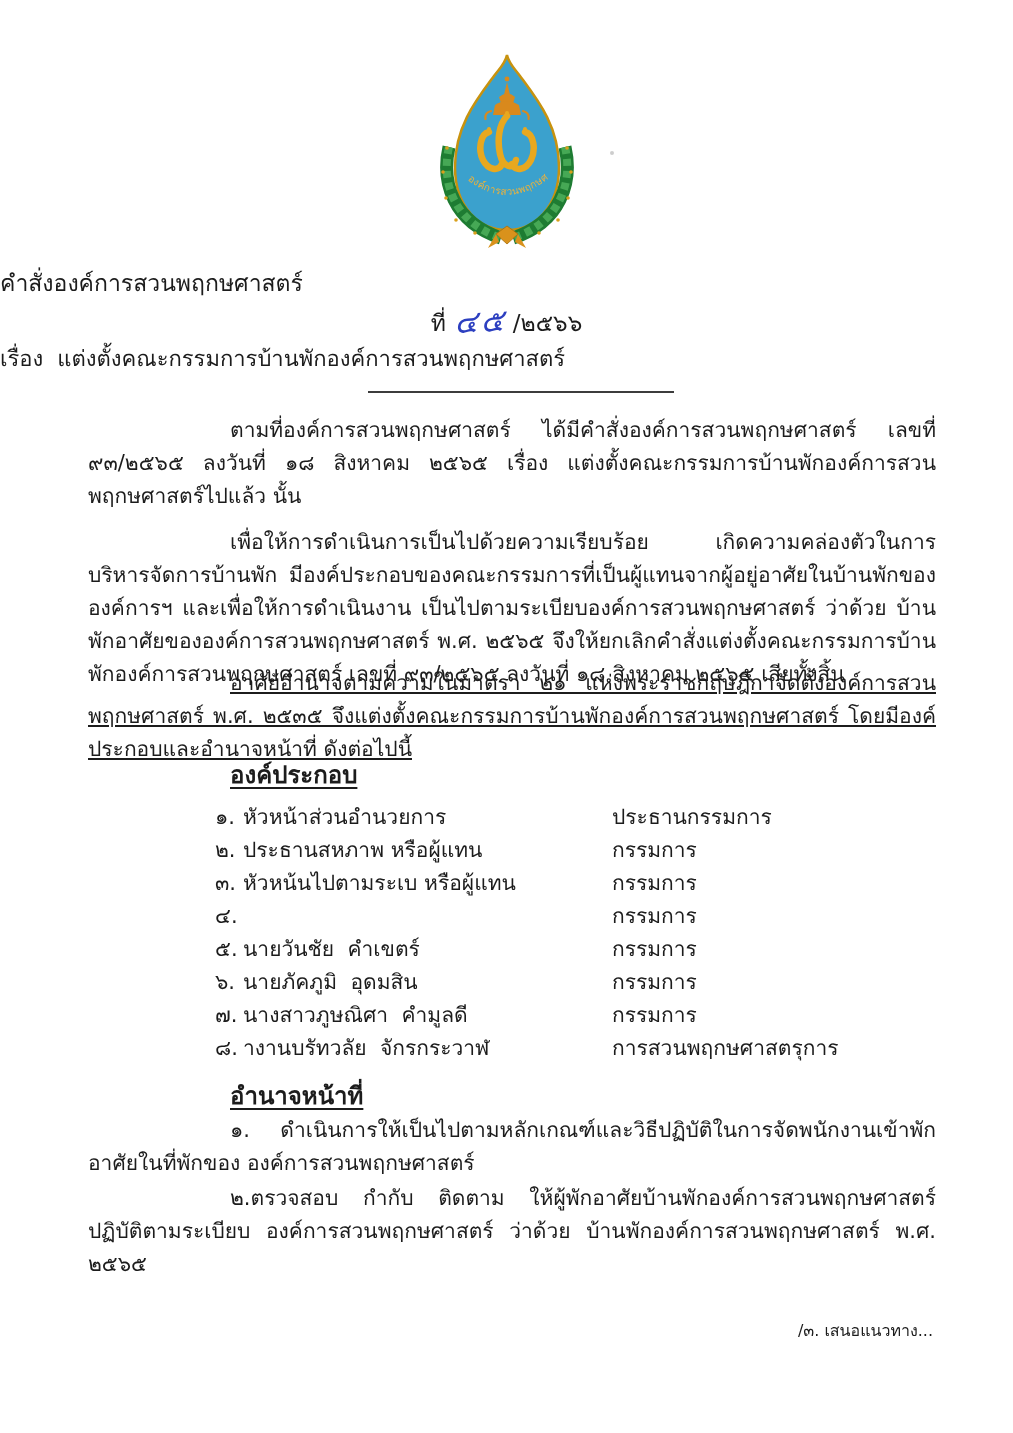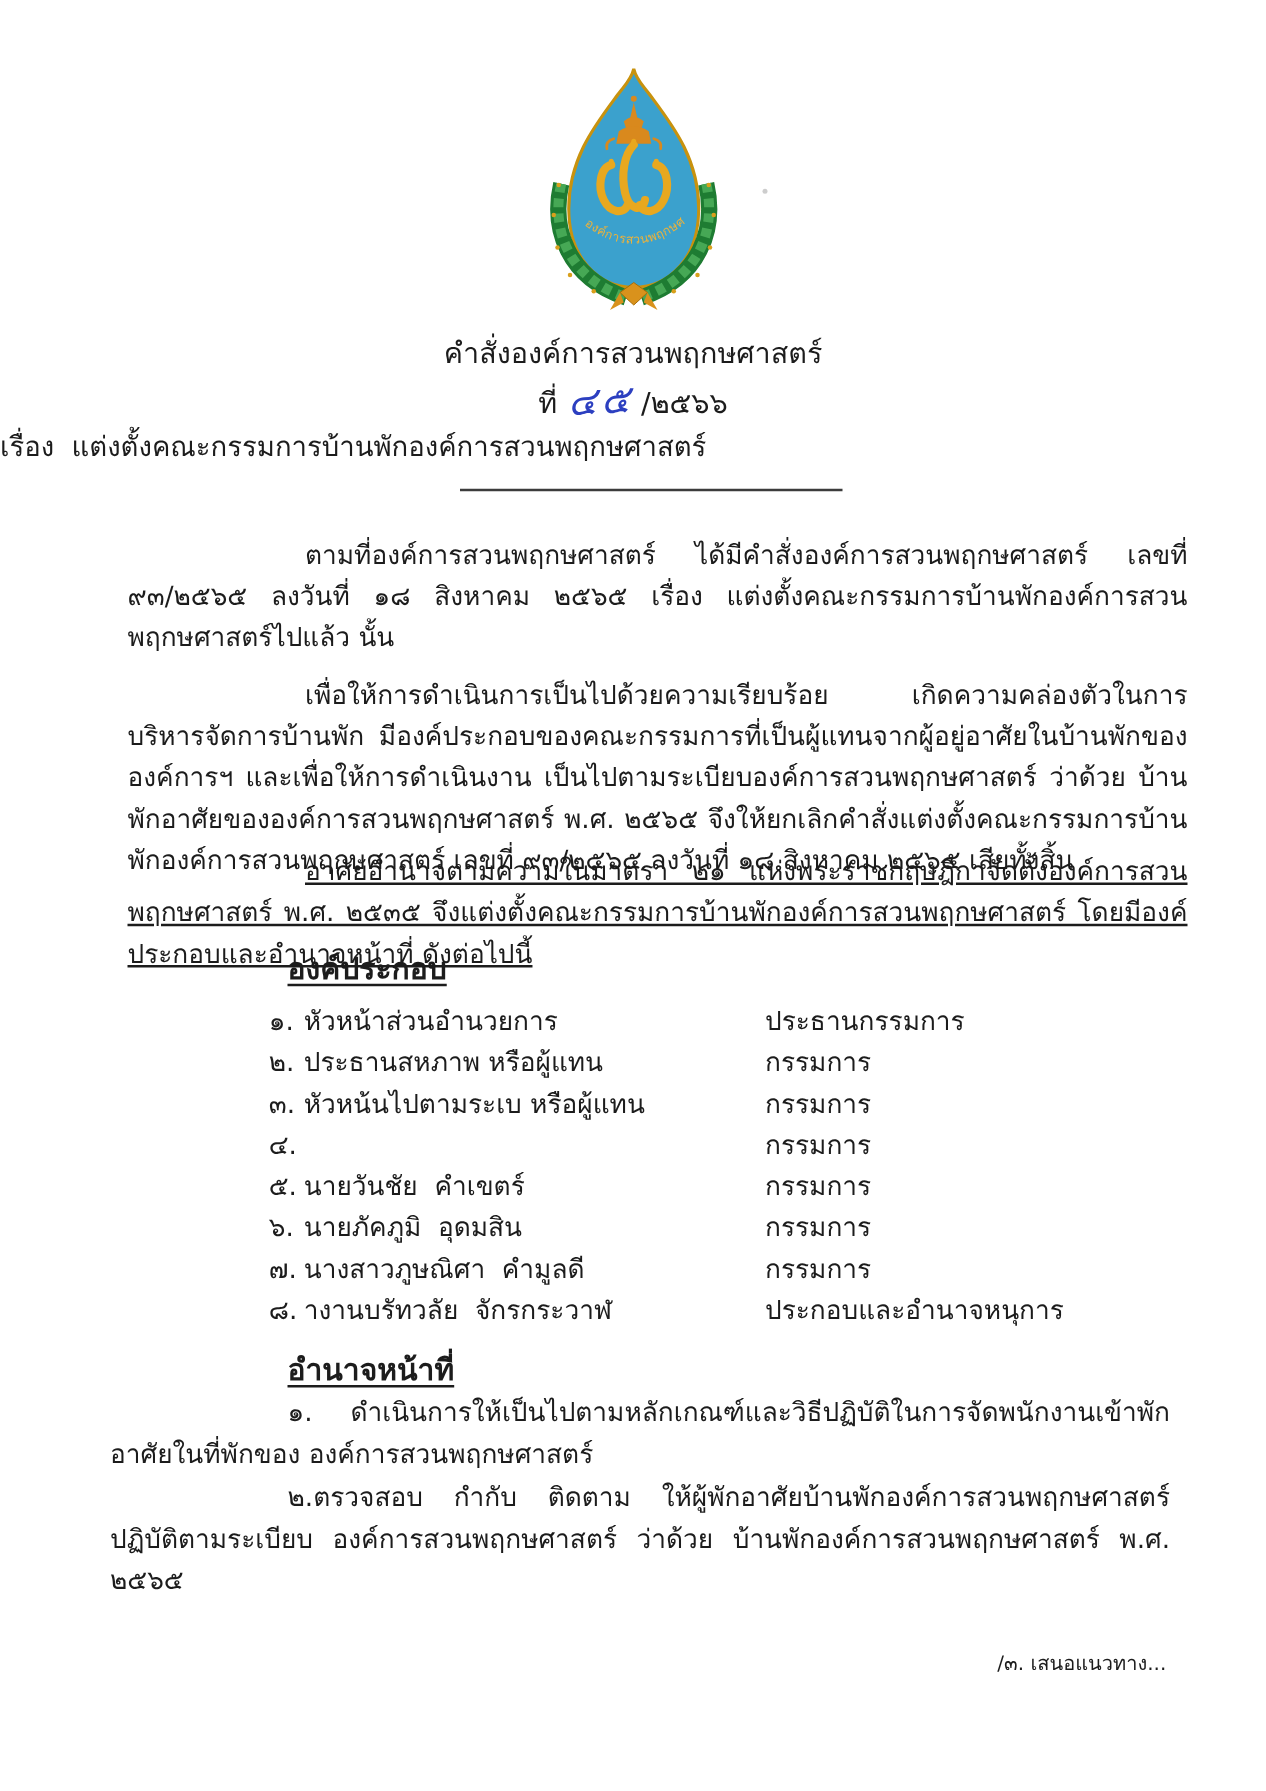--- a/index.html
+++ b/index.html
@@ -17,21 +17,21 @@
   }
   
   .logo-wrap{
     position:absolute;top:52px;left:50%;
     transform:translateX(-50%);
     width:136px;height:204px;
   }
   
   .doc-title{
     position:absolute;top:268px;left:0;width:100%;
-    text-align:center;font-size:23px;line-height:30px;
+    font-size:23px;line-height:30px;
     white-space:pre-wrap;
   }
   .doc-number{
     position:absolute;top:303px;left:0;width:100%;
     text-align:center;font-size:23px;line-height:34px;
   }
   .hand-number{
     display:inline-block;
     color:#2c3fc0;
     font-size:31px;
@@ -45,21 +45,21 @@
     font-size:22px;line-height:30px;
     white-space:pre-wrap;
   }
   .rule{
     position:absolute;top:391px;left:368px;width:306px;
     border-top:2px solid #3c3c3c;height:0;
   }
   
   .para{
     position:absolute;left:88px;width:848px;
-    margin:14px;font-size:21px;line-height:33px;
+    margin:0;font-size:21px;line-height:33px;
     text-align:justify;text-indent:142px;
     white-space:normal;
   }
   .p1{top:414px;}
   .p2{top:526px;}
   .p3{top:667px;text-decoration:underline;}
   .section-heading{
     position:absolute;left:230px;
     font-size:24px;font-weight:bold;
     text-decoration:underline;text-underline-offset:4px;
@@ -196,21 +196,21 @@
       <span class="m-role">กรรมการ</span>
     </div>
     <div class="member">
       <span class="m-no">๗.</span>
       <span class="m-name">นางสาวภูษณิศา  คำมูลดี</span>
       <span class="m-role">กรรมการ</span>
     </div>
     <div class="member">
       <span class="m-no">๘.</span>
       <span class="m-name">างานบรัทวลัย  จักรกระวาฬ</span>
-      <span class="m-role">ประกอบและอำนาจหนุการ</span>
+      <span class="m-role">การสวนพฤกษศาสตรุการ</span>
     </div>
   </div>
 
   <div class="section-heading h-duties">อำนาจหน้าที่</div>
   <p class="duty duty1">๑. ดำเนินการให้เป็นไปตามหลักเกณฑ์และวิธีปฏิบัติในการจัดพนักงานเข้าพักอาศัยในที่พักของ องค์การสวนพฤกษศาสตร์</p>
   <p class="duty duty2">๒.ตรวจสอบ กำกับ ติดตาม ให้ผู้พักอาศัยบ้านพักองค์การสวนพฤกษศาสตร์ปฏิบัติตามระเบียบ องค์การสวนพฤกษศาสตร์ ว่าด้วย บ้านพักองค์การสวนพฤกษศาสตร์ พ.ศ. ๒๕๖๕</p>
 
   <div class="footer-note">/๓. เสนอแนวทาง...</div>
 
 </div>

